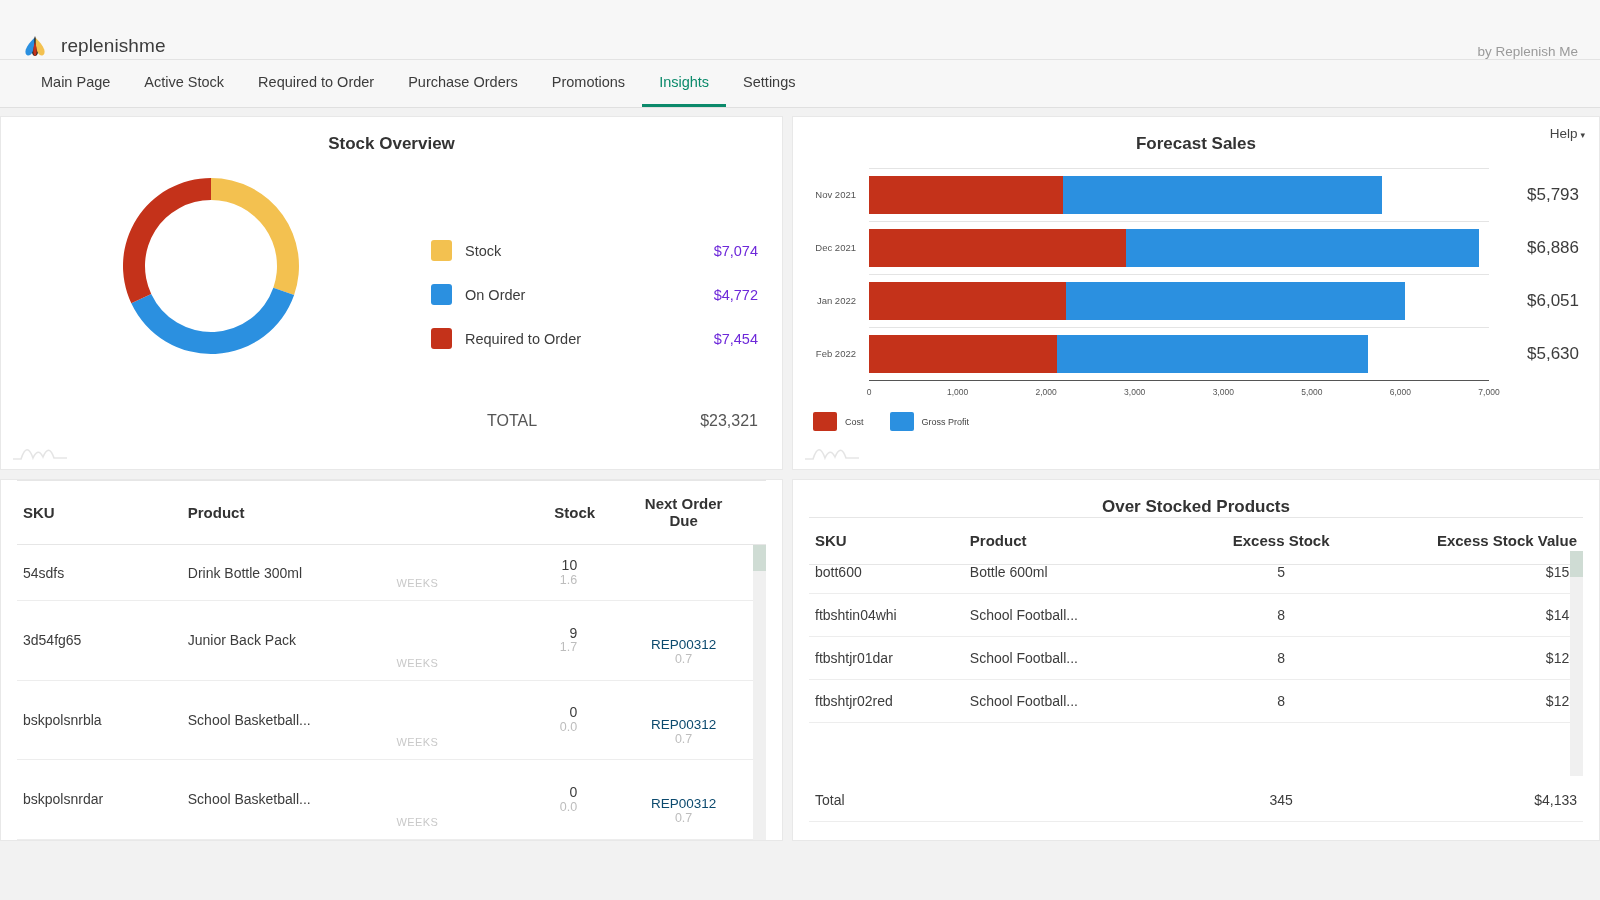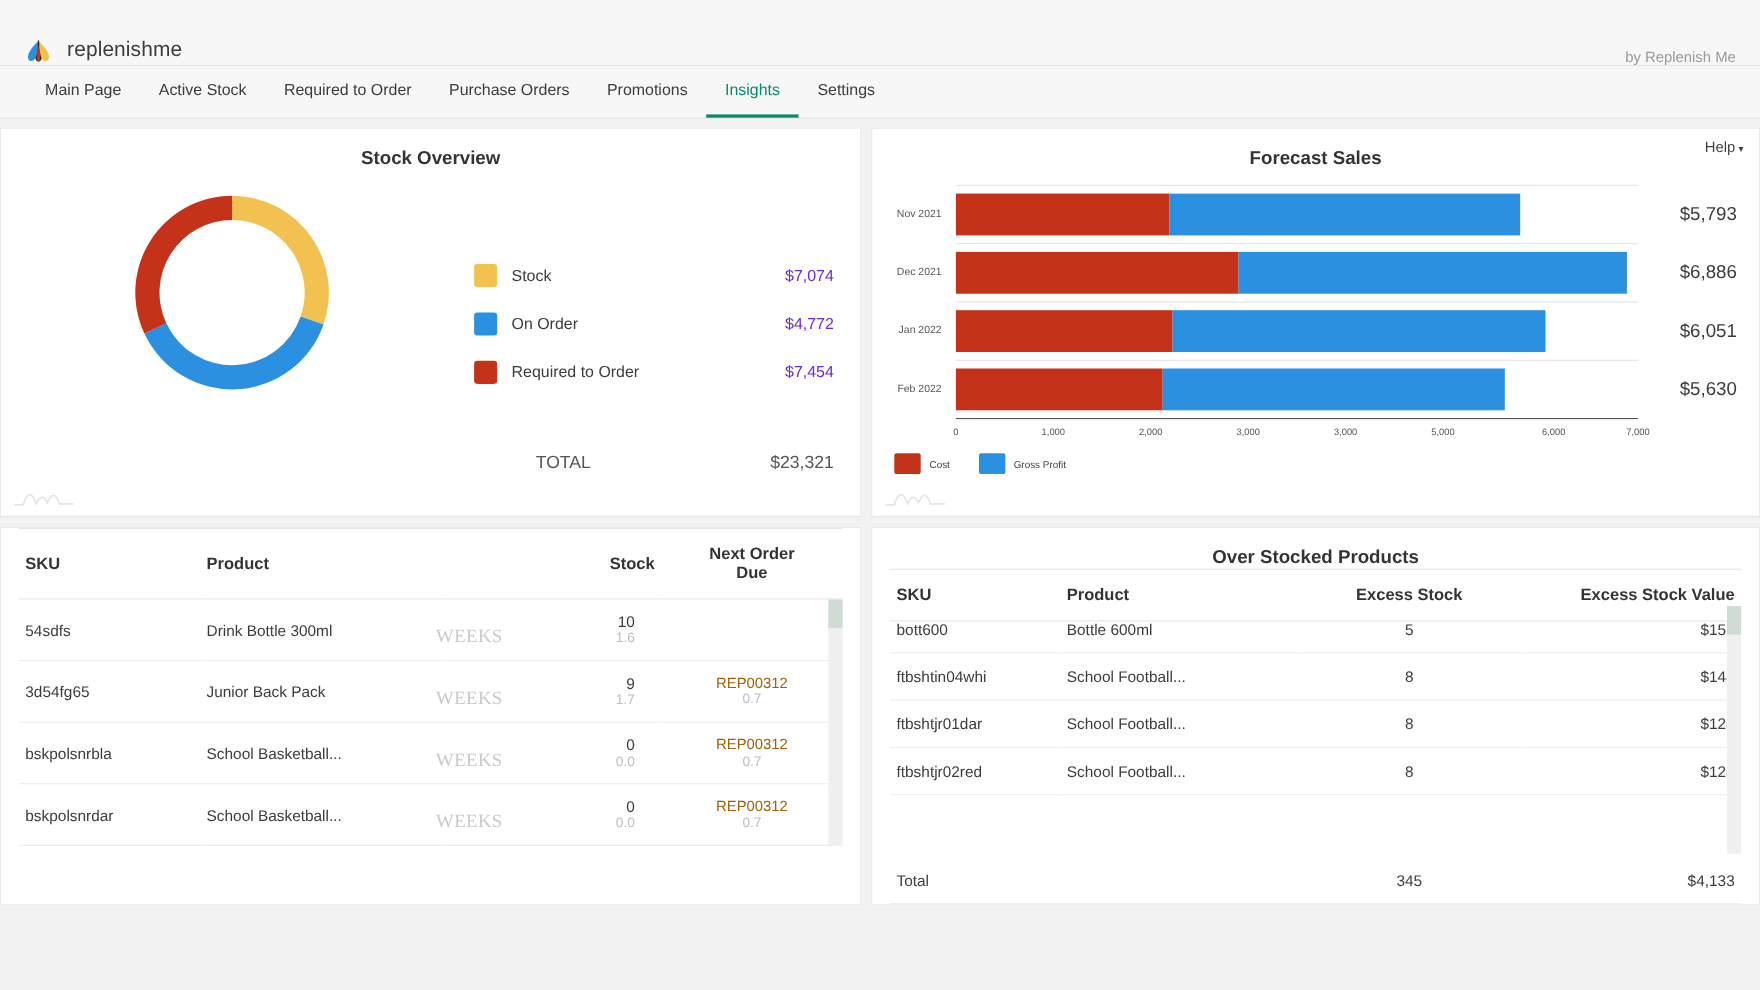--- a/index.html
+++ b/index.html
@@ -155,24 +155,24 @@
   .t-left { text-align: left; }
   .t-right { text-align: right; }
   .t-center { text-align: center; }
 
   
   .cell-stock { text-align: right; position: relative; padding-right: 24px; }
   .stock-main { font-size: 14px; color: #3c3c3c; line-height: 1.05; }
   .stock-sub { font-size: 12.5px; color: #bdbdbd; line-height: 1.15; }
   .weeks-tag {
     position: absolute; left: -10px; bottom: 11px;
-    font-size: 17px; color: #c9c9c9; letter-spacing: .4px; font-family: Liberation Serif, serif;
+    font-size: 11px; color: #c9c9c9; letter-spacing: .4px;
   }
   .cell-order { text-align: center; }
-  .ord-main { font-size: 13.5px; color: #a16207; line-height: 1.05; }
+  .ord-main { font-size: 13.5px; color: #0c4a6e; line-height: 1.05; margin-top: 24px; }
   .ord-sub { font-size: 12.5px; color: #bdbdbd; line-height: 1.15; }
 
   .scroll-track {
     position: absolute; top: 0; right: 0; width: 13px;
     background: #f0f0f0; height: 100%;
   }
   .scroll-thumb {
     position: absolute; top: 0; left: 0; right: 0;
     height: 26px; background: #cfdcd4;
   }
@@ -296,21 +296,21 @@
             <span class="fc-total">$5,630</span>
           </div>
         </div>
       <div class="fc-axis" id="fc-axis">
           <span class="tick" style="left: 0px;">0</span>
           <span class="tick" style="left: 88.5714px;">1,000</span>
           <span class="tick" style="left: 177.143px;">2,000</span>
           <span class="tick" style="left: 265.714px;">3,000</span>
           <span class="tick" style="left: 354.286px;">3,000</span>
           <span class="tick" style="left: 442.857px;">5,000</span>
-          <span class="tick" style="left: 531.429px; margin-left: 12px;">6,000</span>
+          <span class="tick" style="left: 531.429px;">6,000</span>
           <span class="tick" style="left: 620px;">7,000</span>
         </div>
       <div class="fc-legend" id="fc-legend">
           <div class="fcl">
             <span class="sw" style="background:#c4321a"></span>
             <span>Cost</span>
           </div>
           <div class="fcl">
             <span class="sw" style="background:#2b90e0"></span>
             <span>Gross Profit</span>

